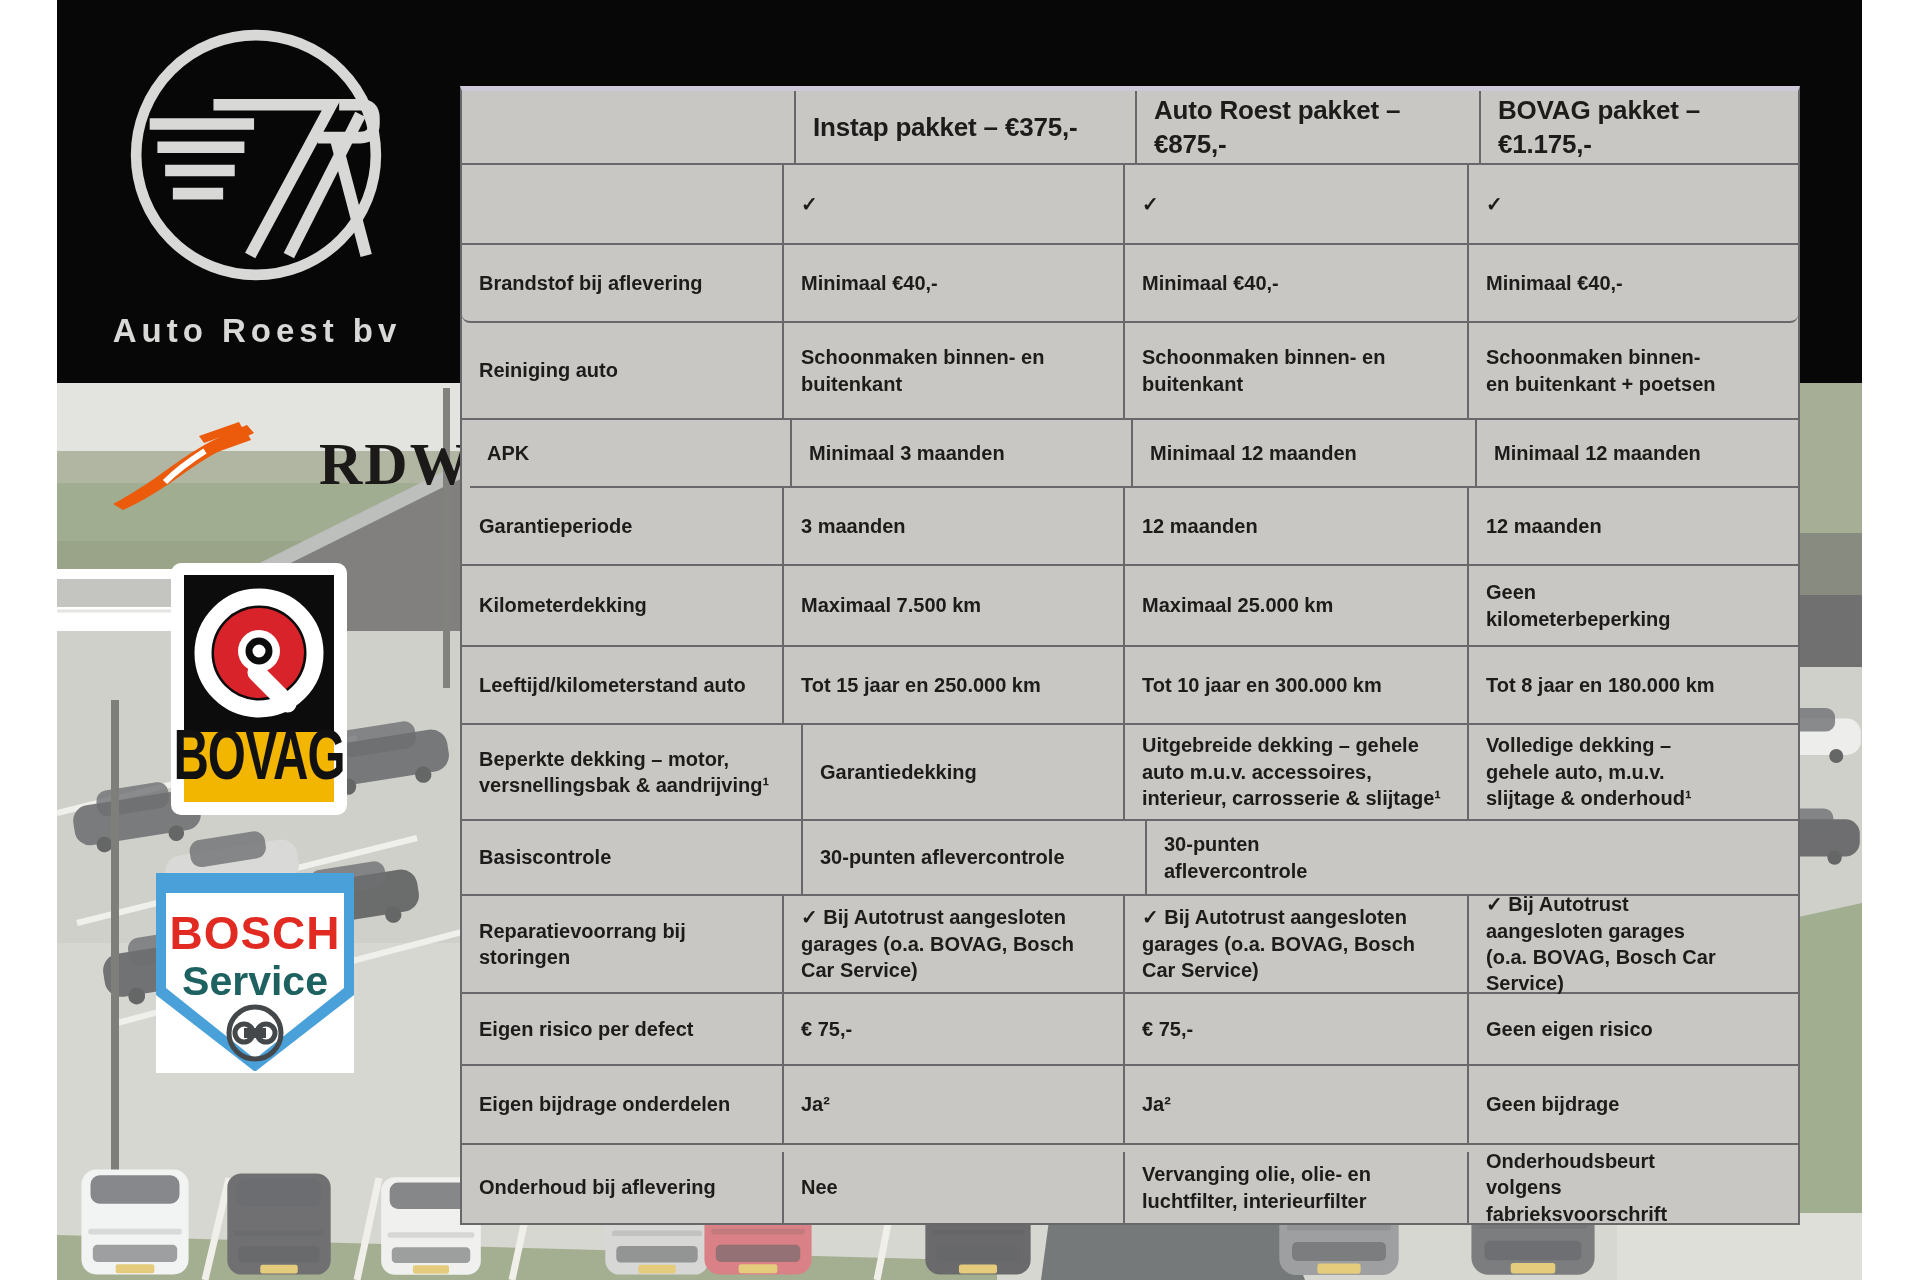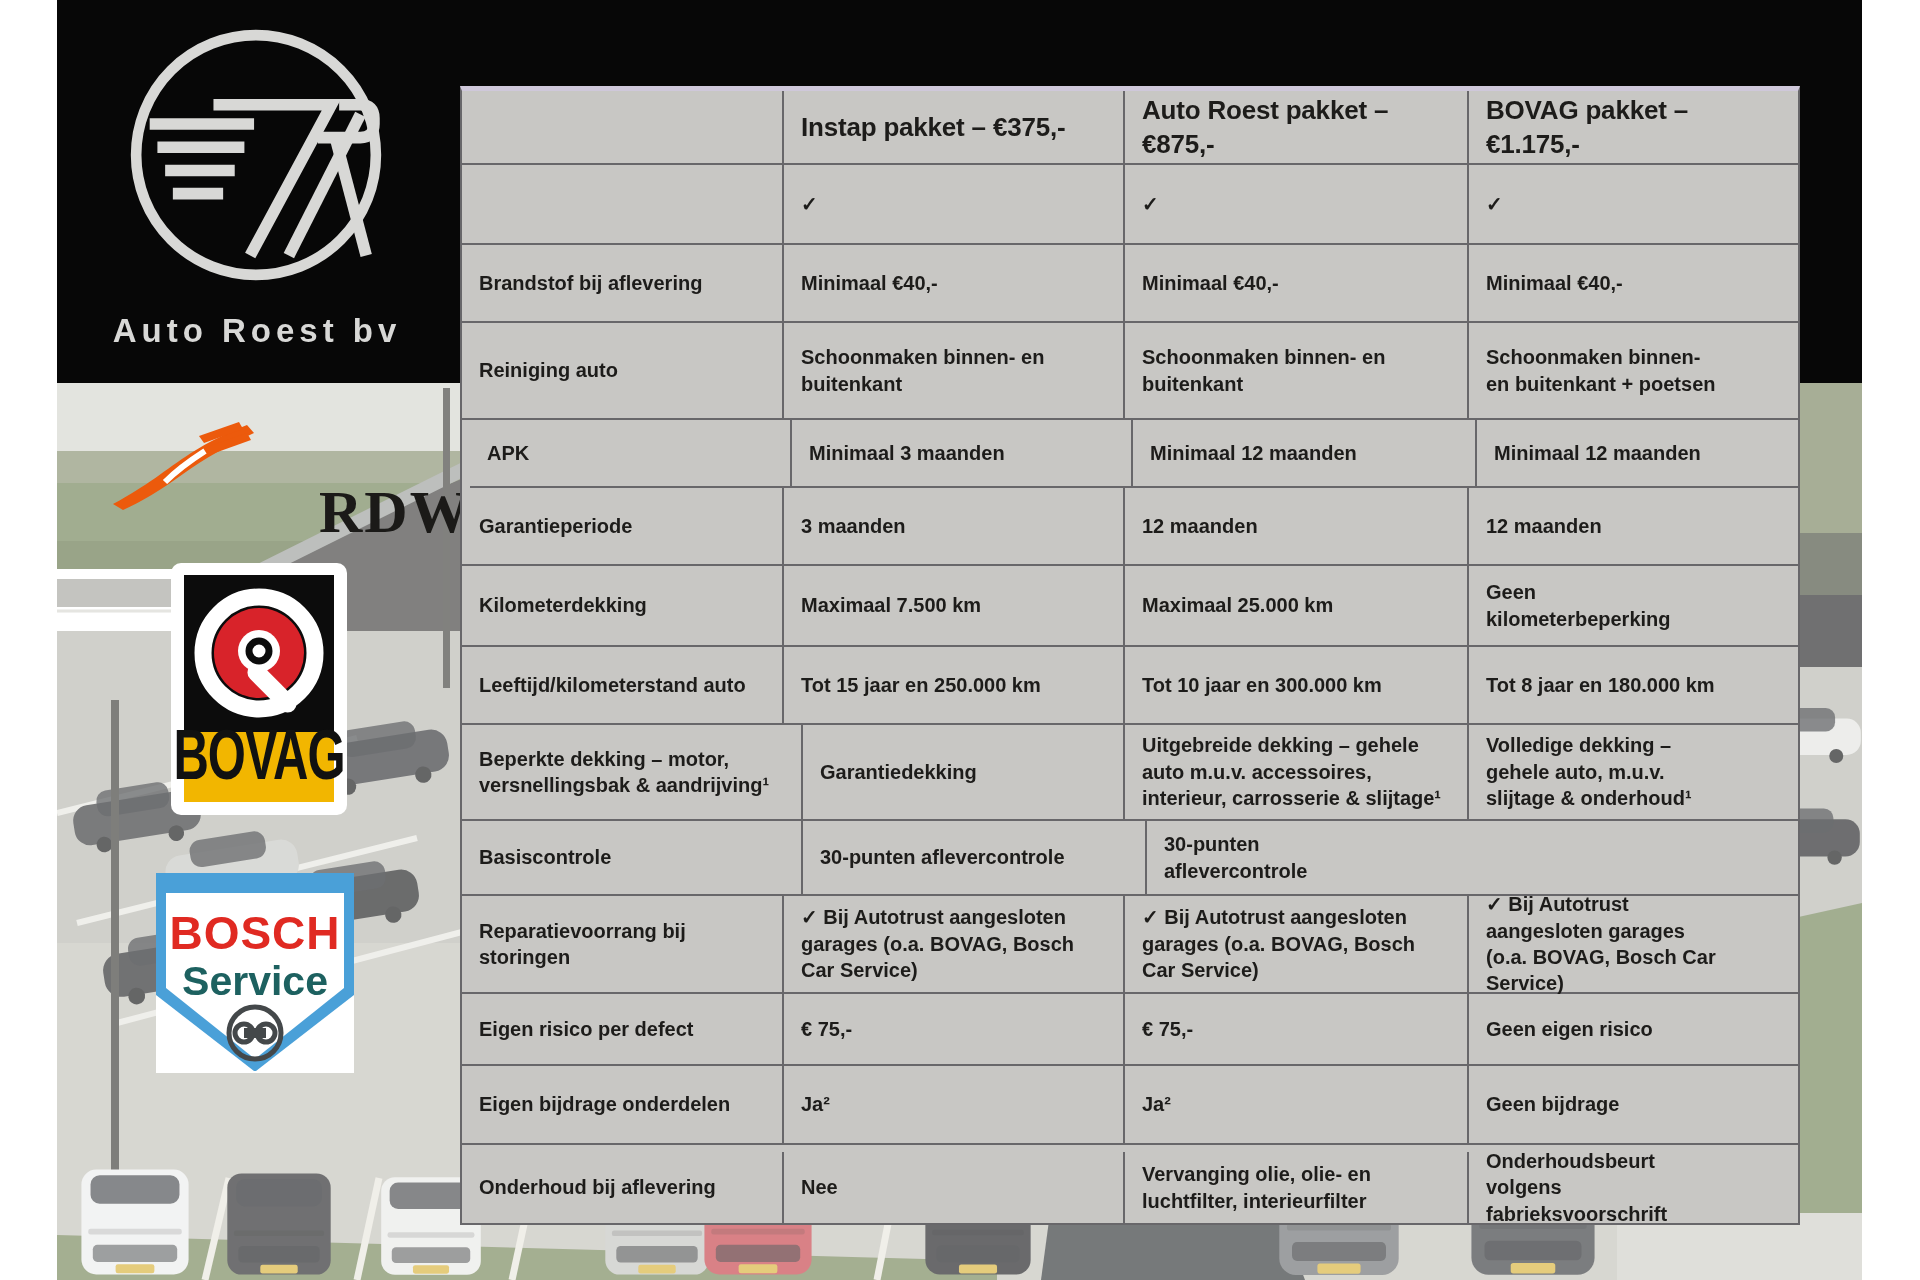--- a/index.html
+++ b/index.html
@@ -22,39 +22,39 @@
                white-space:nowrap;}
 
   
   .photo-wrap{position:absolute;left:0;top:383px;width:1805px;height:897px;}
   .photo-wrap svg{display:block;}
 
   
   .rdw-badge{position:absolute;left:50px;top:415px;width:350px;height:110px;}
   .rdw-badge svg{position:absolute;left:0;top:5px;}
   .rdw-text{position:absolute;left:212px;top:15px;font-family:"Liberation Serif",serif;
-            font-weight:bold;font-size:60px;color:#1b1a18;letter-spacing:2px;margin-top:48px;}
+            font-weight:bold;font-size:60px;color:#1b1a18;letter-spacing:2px;}
   .bovag-badge{position:absolute;left:114px;top:563px;width:176px;height:252px;}
   .bosch-badge{position:absolute;left:99px;top:873px;width:198px;height:200px;}
 
   
   .pkg-table{position:absolute;left:403px;top:86px;width:1340px;
              background:var(--table-bg);
              border:2px solid var(--table-grid);border-top:5px solid var(--table-top-accent);
              box-sizing:border-box;color:var(--table-text);}
   .trow{display:flex;border-bottom:2px solid var(--table-grid);}
   .trow:last-child{border-bottom:none;}
   .cell{box-sizing:border-box;display:flex;align-items:center;
         padding:8px 14px 8px 17px;font-weight:bold;font-size:20px;line-height:1.32;
         border-right:2px solid var(--table-grid);}
   .cell.c0{width:322px;}
   .cell.c1{width:341px;}
   .cell.c2{width:344px;}
   .cell.c3{width:264px;border-right:none;}
-  .thead{height:72px;}
+  .thead{height:72px;padding-left:12px;}
   .thead .cell{font-size:26px;letter-spacing:-0.2px;}
 </style>
 </head>
 <body>
 
 <div class="stage">
 
   <div class="black-header">
     <svg class="ar-logo" viewBox="0 0 300 300">
       <g stroke="var(--logo-gray)" fill="none" stroke-width="12">
@@ -226,21 +226,21 @@
       <div class="cell c2">Auto Roest pakket – €875,-</div>
       <div class="cell c3">BOVAG pakket – €1.175,-</div>
     </div>
     <div>
         <div class="trow" style="height: 78px;">
     <div class="cell c0"></div>
     <div class="cell c1">✓</div>
     <div class="cell c2">✓</div>
     <div class="cell c3">✓</div>
   </div>
-        <div class="trow" style="height: 76px;">
+        <div class="trow" style="height: 76px; border-radius: 8px;">
     <div class="cell c0">Brandstof bij aflevering</div>
     <div class="cell c1">Minimaal €40,-</div>
     <div class="cell c2">Minimaal €40,-</div>
     <div class="cell c3">Minimaal €40,-</div>
   </div>
         <div class="trow" style="height: 95px;">
     <div class="cell c0">Reiniging auto</div>
     <div class="cell c1">Schoonmaken binnen- en buitenkant</div>
     <div class="cell c2">Schoonmaken binnen- en buitenkant</div>
     <div class="cell c3">Schoonmaken binnen- en buitenkant + poetsen</div>

